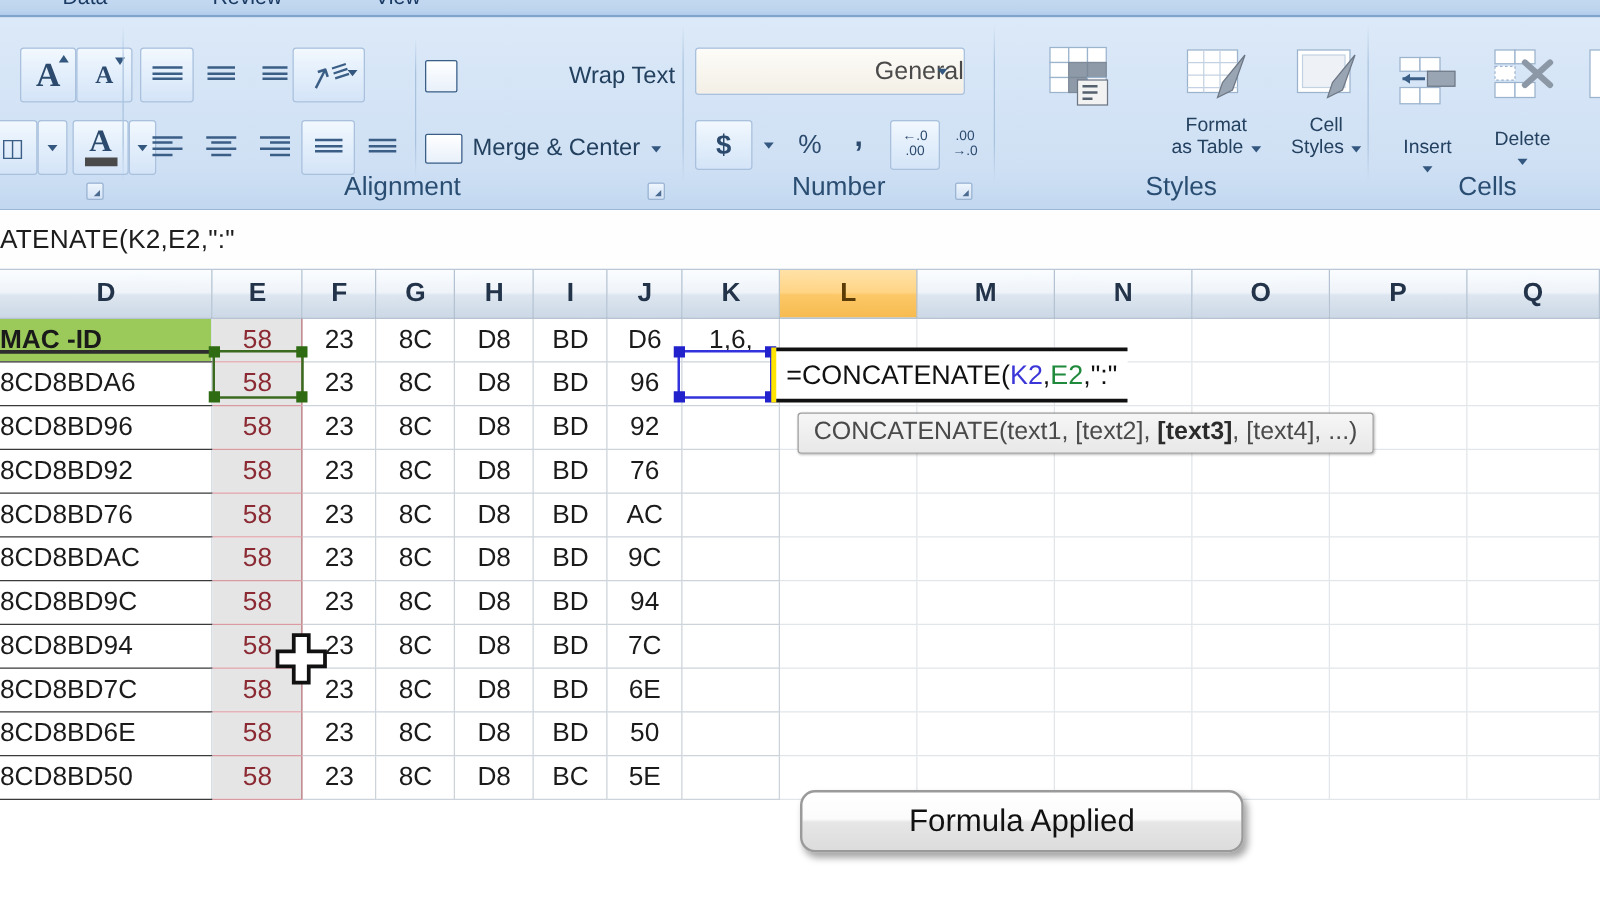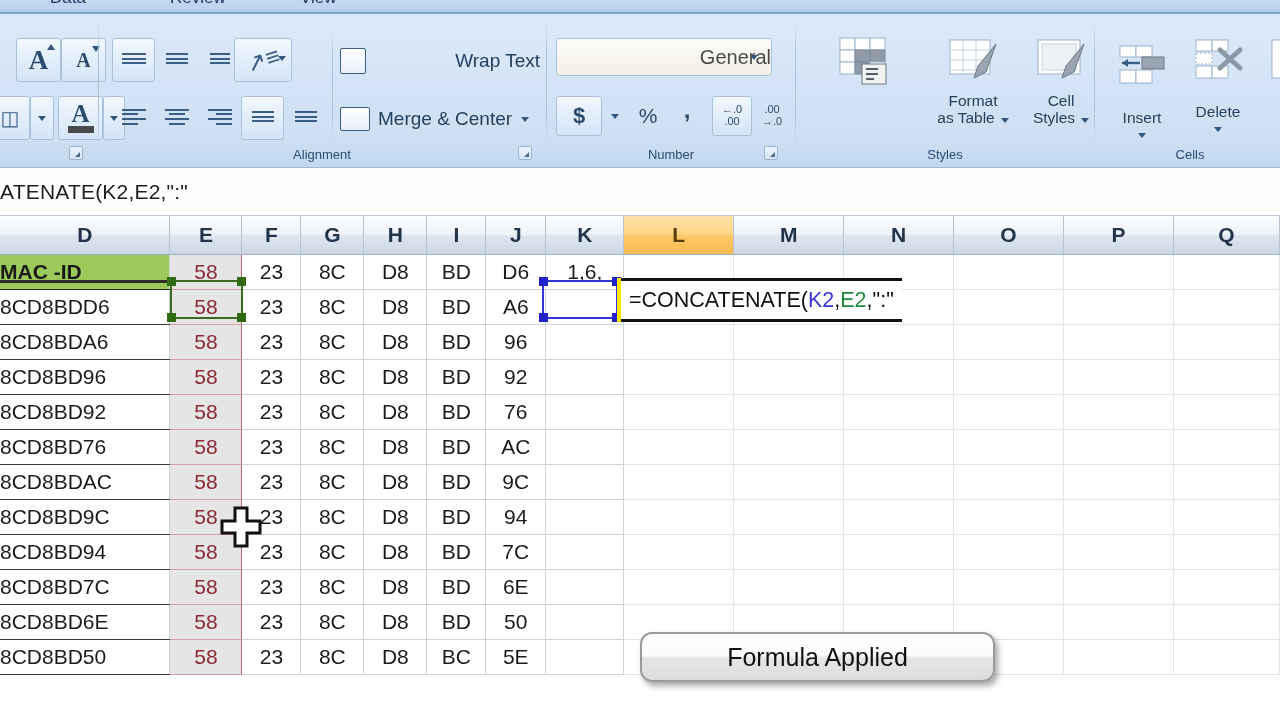--- a/index.html
+++ b/index.html
@@ -32,21 +32,21 @@
   .ribbon {
     position: absolute; left: 0; top: 14px; width: 1280px; height: 154px;
     background: linear-gradient(to bottom, #dce9f8 0%, #d4e4f6 45%, #cfe0f4 78%, #c2d8f0 100%);
     border-bottom: 1px solid #9cb8d8;
   }
   .ribbon-inner { position: relative; width: 100%; height: 100%; }
 
   .group { position: absolute; top: 2px; height: 150px; }
   .group-label {
     position: absolute; bottom: 4px; left: 0; width: 100%;
-    text-align: center; font-size: 13px; color: #2a4d72;
+    text-align: center; font-size: 21px; color: #2a4d72;
   }
   .group-sep {
     position: absolute; top: 6px; width: 1px; height: 126px;
     background: linear-gradient(to bottom, rgba(255,255,255,0), #a9c3de 25%, #a9c3de 75%, rgba(255,255,255,0));
   }
   .dlg-launcher {
     position: absolute; bottom: 6px; width: 14px; height: 14px;
     border: 1px solid #9ab4d2; border-radius: 2px;
     background: linear-gradient(to bottom,#eef5fd,#d4e3f5);
   }
@@ -445,36 +445,20 @@
             <td class="cell">D6</td>
             <td class="cell">1,6,</td>
             <td class="cell blank"></td>
             <td class="cell blank"></td>
             <td class="cell blank"></td>
             <td class="cell blank"></td>
             <td class="cell blank"></td>
             <td class="cell blank"></td>
           </tr>
           <tr>
-            <td class="cell dcol">8CD8BDD6</td>
-            <td class="cell pink">58</td>
-            <td class="cell">23</td>
-            <td class="cell">8C</td>
-            <td class="cell">D8</td>
-            <td class="cell">BD</td>
-            <td class="cell">A6</td>
-            <td class="cell"></td>
-            <td class="cell blank"></td>
-            <td class="cell blank"></td>
-            <td class="cell blank"></td>
-            <td class="cell blank"></td>
-            <td class="cell blank"></td>
-            <td class="cell blank"></td>
-          </tr>
-          <tr>
             <td class="cell dcol">8CD8BDA6</td>
             <td class="cell pink">58</td>
             <td class="cell">23</td>
             <td class="cell">8C</td>
             <td class="cell">D8</td>
             <td class="cell">BD</td>
             <td class="cell">96</td>
             <td class="cell"></td>
             <td class="cell blank"></td>
             <td class="cell blank"></td>
@@ -647,20 +631,23 @@
     <div class="yellowmark" style="left:617px; top:62px; height:44px;"></div>
 
     <div class="editor" style="left:621px; top:62px; height:44px; padding:0 8px;">
       <span>=CONCATENATE(</span>
         <span class="ref-blue">K2</span>
         <span>,</span>
         <span class="ref-green">E2</span>
         <span>,":"</span>
     </div>
 
+    <div class="fn-tip" style="left:638px; top:114px;">
+      <span>CONCATENATE(text1, [text2], </span><b>[text3]</b><span>, [text4], ...)</span>
+    </div>
 
     <div class="glossy-btn" style="left:640px; top:416px; width:355px; height:50px;">
       <span>Formula Applied</span>
     </div>
 
     <svg class="cursor-plus" style="left:219px; top:290px;" width="44" height="46" viewBox="0 0 44 46">
       <path d="M16 2 h12 v13 h13 v12 h-13 v13 h-12 v-13 h-13 v-12 h13 z" fill="#ffffff" stroke="#111111" stroke-width="3" stroke-linejoin="miter"></path>
     </svg>
   </div>
 

